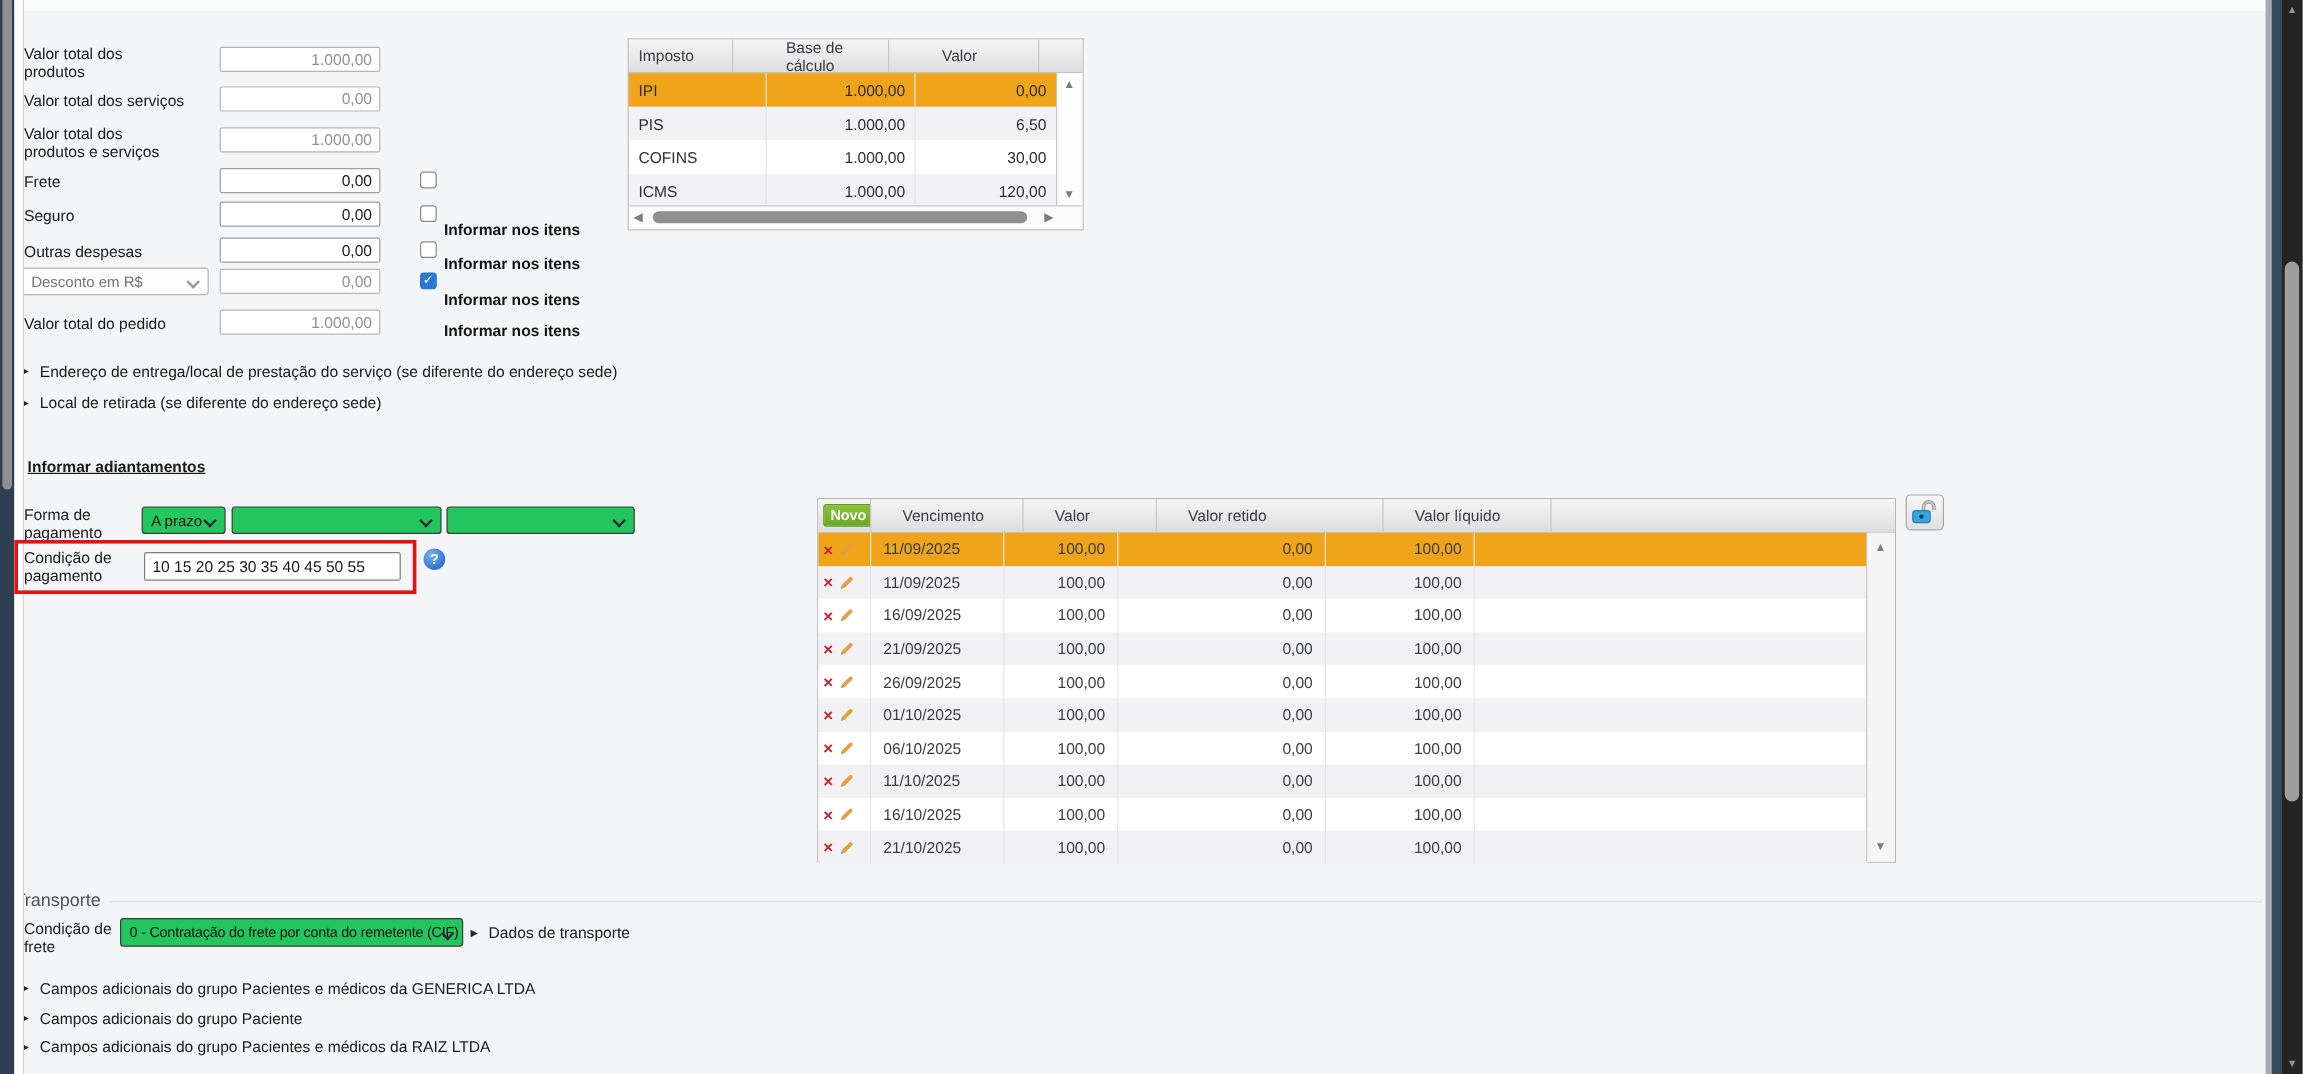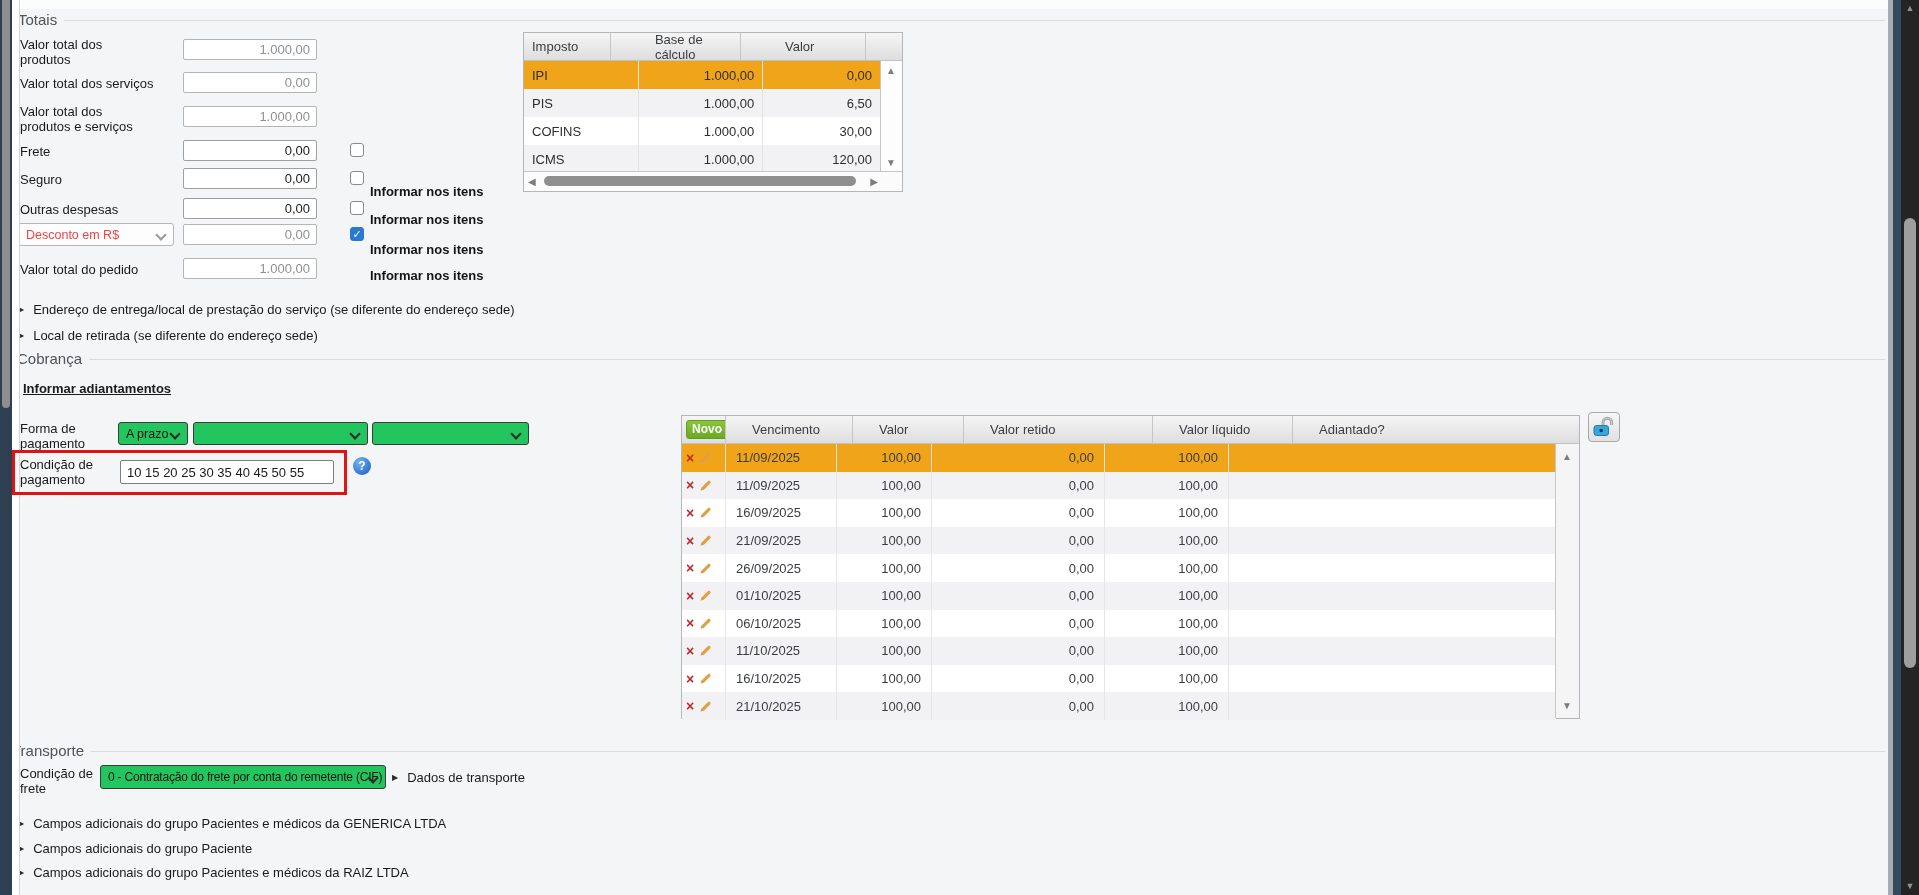--- a/index.html
+++ b/index.html
@@ -24,21 +24,21 @@
 
   
   .lbl{position:absolute;font-size:13px;line-height:15px;color:#1a1a1a;white-space:pre-line;}
   .inp{position:absolute;width:134px;height:21px;background:#fff;border:1px solid #9f9f9f;border-radius:2px;
        box-sizing:border-box;font-size:13px;color:#1a1a1a;display:flex;align-items:center;justify-content:flex-end;padding:0 6px;}
   .inp.muted{color:#8e9092;border-color:#b5b5b5;}
   .inp.txt{justify-content:flex-start;}
   .sel{position:absolute;height:23px;background:#22c55e;border:1px solid #3c3c3c;border-radius:3px;box-sizing:border-box;
        display:flex;align-items:center;padding:0 22px 0 7px;font-size:12.5px;color:#141414;white-space:nowrap;}
   .chev{position:absolute;right:8px;top:7px;width:6px;height:6px;border-right:2px solid #2b2b2b;border-bottom:2px solid #2b2b2b;transform:rotate(45deg);}
-  .sel-disabled{border-color:#b6b6b6;color:#ef4444;background:#fdfdfd;}
+  .sel-disabled{border-color:#b6b6b6;color:#737373;background:#fdfdfd;}
   .sel-disabled .chev{border-color:#9a9a9a;}
   .cb{position:absolute;width:14px;height:14px;background:#fff;border:1px solid #8b8b8b;border-radius:3px;box-sizing:border-box;
       display:flex;align-items:center;justify-content:center;color:#fff;font-size:11px;font-weight:bold;line-height:12px;}
   .cb.checked{border-color:#2a7ad4;}
   .cb-lbl{position:absolute;font-size:13px;font-weight:600;color:#141414;white-space:nowrap;margin-top:40px;}
   .collapsible{position:absolute;font-size:13px;color:#1a1a1a;display:flex;align-items:center;gap:9px;white-space:nowrap;}
   .tri{font-size:8px;color:#2b2b2b;}
   .link{position:absolute;font-size:13px;font-weight:bold;color:#1a1a1a;text-decoration:underline;white-space:nowrap;cursor:pointer;}
 
   
@@ -79,28 +79,20 @@
   .lock-btn{position:absolute;left:1588px;top:412px;width:32px;height:30px;background:linear-gradient(#f7f7f7,#e1e1e3);
             border:1px solid #a8a8a8;border-radius:4px;box-sizing:border-box;display:flex;align-items:center;justify-content:center;cursor:pointer;}
 </style>
 </head>
 <body>
 
 <div class="page">
 
   <div class="top-strip"></div>
 
-  <div class="legend" style="left:18px;top:11px;width:1867px;">
-    <span class="legend-text">Totais</span>
-    <span class="legend-rule"></span>
-  </div>
-  <div class="legend" style="left:17px;top:350px;width:1868px;">
-    <span class="legend-text">Cobrança</span>
-    <span class="legend-rule"></span>
-  </div>
   <div class="legend" style="left:12px;top:742px;width:1873px;">
     <span class="legend-text">Transporte</span>
     <span class="legend-rule"></span>
   </div>
 
   <div id="totais-rows">
       <div class="lbl" style="left: 20px; top: 37px;">Valor total dos
 produtos</div>
       <div class="inp muted" style="left: 183px; top: 39px;">1.000,00</div>
       <div class="lbl" style="left: 20px; top: 76px;">Valor total dos serviços</div>
@@ -211,21 +203,20 @@
 
   <div class="ptable" id="payments-table">
       <div class="phead">
         <div class="pc pc-act">
           <div class="novo-btn">Novo</div>
         </div>
         <div class="pc pc-venc">Vencimento</div>
         <div class="pc pc-val">Valor</div>
         <div class="pc pc-ret">Valor retido</div>
         <div class="pc pc-liq">Valor líquido</div>
-        <div class="pc pc-adi">Adiantado?</div>
       </div>
       <div class="pbody">
         <div class="prow" style="background: rgb(239, 164, 26);">
           <div class="pc pc-act">
             <div class="del-ico">×</div>
             <div class="edit-ico">
               <svg width="13" height="13" viewBox="0 0 13 13">
                 <path d="M1.6 11.6 L2.8 8.2 L8.8 2.2 C9.4 1.6 10.5 1.6 11.1 2.2 C11.7 2.8 11.7 3.9 11.1 4.5 L5.1 10.5 Z" fill="#e2a041"></path>
                 <path d="M1.6 11.6 L2.8 8.2 L5.1 10.5 Z" fill="#caa06a"></path>
               </svg>

